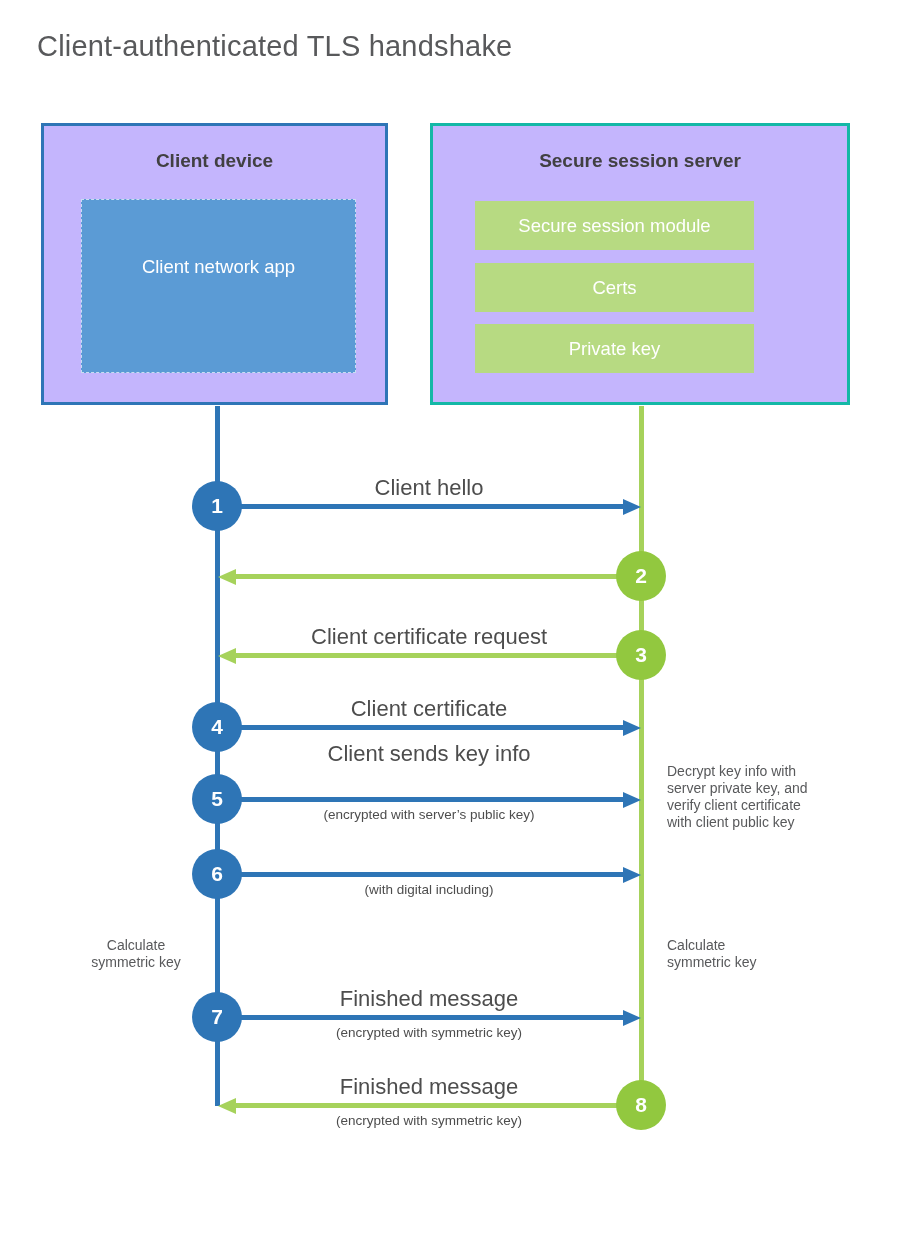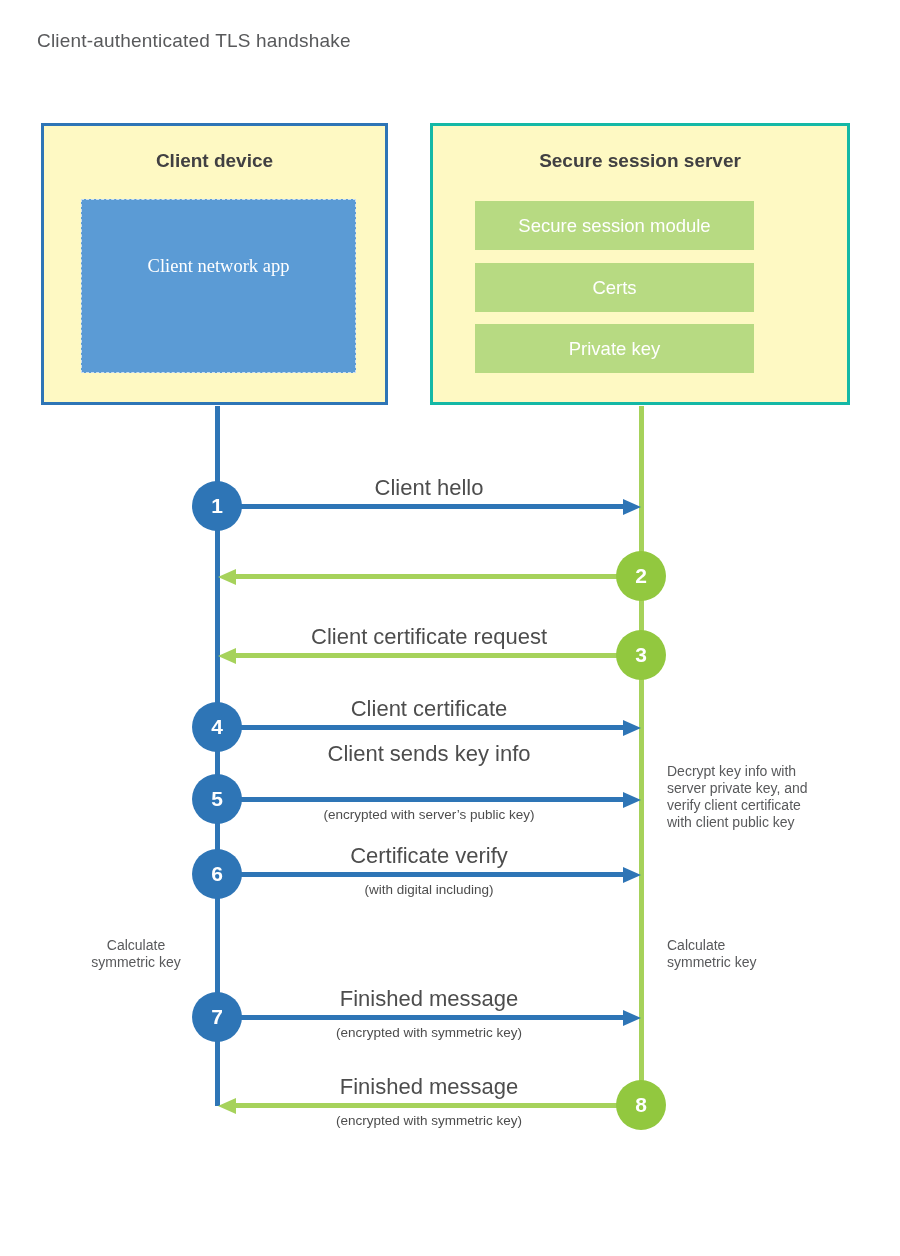--- a/index.html
+++ b/index.html
@@ -1,39 +1,39 @@
 <!DOCTYPE html>
 <html><head>
 <meta charset="utf-8">
 <style>
   html,body{margin:0;padding:0;background:#ffffff;}
   #canvas{
     position:relative;width:900px;height:1256px;background:#ffffff;overflow:hidden;
     font-family:"Liberation Sans","DejaVu Sans",sans-serif;
   }
   .page-title{
-    position:absolute;left:37px;top:30px;font-size:19px;font-weight:300;
+    position:absolute;left:37px;top:30px;font-size:29px;font-weight:300;
     color:#58595b;letter-spacing:0.2px;
   }
   
-  .actor-box{position:absolute;top:123px;height:282px;background:#fef9c3;box-sizing:border-box;}
+  .actor-box{position:absolute;top:123px;height:282px;background:#c4b5fd;box-sizing:border-box;}
   .client-box{left:41px;width:347px;border:3px solid #2e75b6;}
   .server-box{left:430px;width:420px;border:3px solid #14b8a6;}
   .actor-title{
     position:absolute;left:0;right:0;top:24px;text-align:center;
     font-size:19px;font-weight:bold;color:#414042;
   }
   .client-app{
     position:absolute;left:37px;top:73px;width:275px;height:174px;
     background:#5b9bd5;border:1px dashed #c9def2;box-sizing:border-box;
     display:flex;align-items:center;justify-content:center;
     padding-bottom:38px;
   }
   .client-app span{
-    display:block;width:170px;text-align:center;color:#ffffff;font-size:18.5px;line-height:1.5;font-family:Liberation Serif, serif;
+    display:block;width:170px;text-align:center;color:#ffffff;font-size:18.5px;line-height:1.5;
   }
   .server-bar{
     position:absolute;left:42px;width:279px;height:49px;background:#b7da82;
     display:flex;align-items:center;justify-content:center;
     color:#ffffff;font-size:18.5px;
   }
   .bar-1{top:75px;} .bar-2{top:137px;} .bar-3{top:198px;}
   
   .lifeline{position:absolute;top:406px;height:700px;width:5px;}
   .lifeline.blue{left:215px;background:#2e75b6;}
@@ -124,21 +124,20 @@
       <span>5</span>
     </div>
   <div class="arrow blue" style="top:797px;"></div>
   <div class="msg-label" style="top:729px;margin-top:12px;">Client sends key info</div>
   <div class="msg-sublabel" style="top:807px;">(encrypted with server’s public key)</div>
 
   <div class="msg-circle blue" style="top:849px;">
       <span>6</span>
     </div>
   <div class="arrow blue" style="top:872px;"></div>
-  <div class="msg-label" style="top:843px;">Certificate verify</div>
   <div class="msg-sublabel" style="top:882px;">(with digital including)</div>
 
   <div class="msg-circle blue" style="top:992px;">
       <span>7</span>
     </div>
   <div class="arrow blue" style="top:1015px;"></div>
   <div class="msg-label" style="top:986px;">Finished message</div>
   <div class="msg-sublabel" style="top:1025px;">(encrypted with symmetric key)</div>
 
   <div class="msg-circle green" style="top:1080px;">

